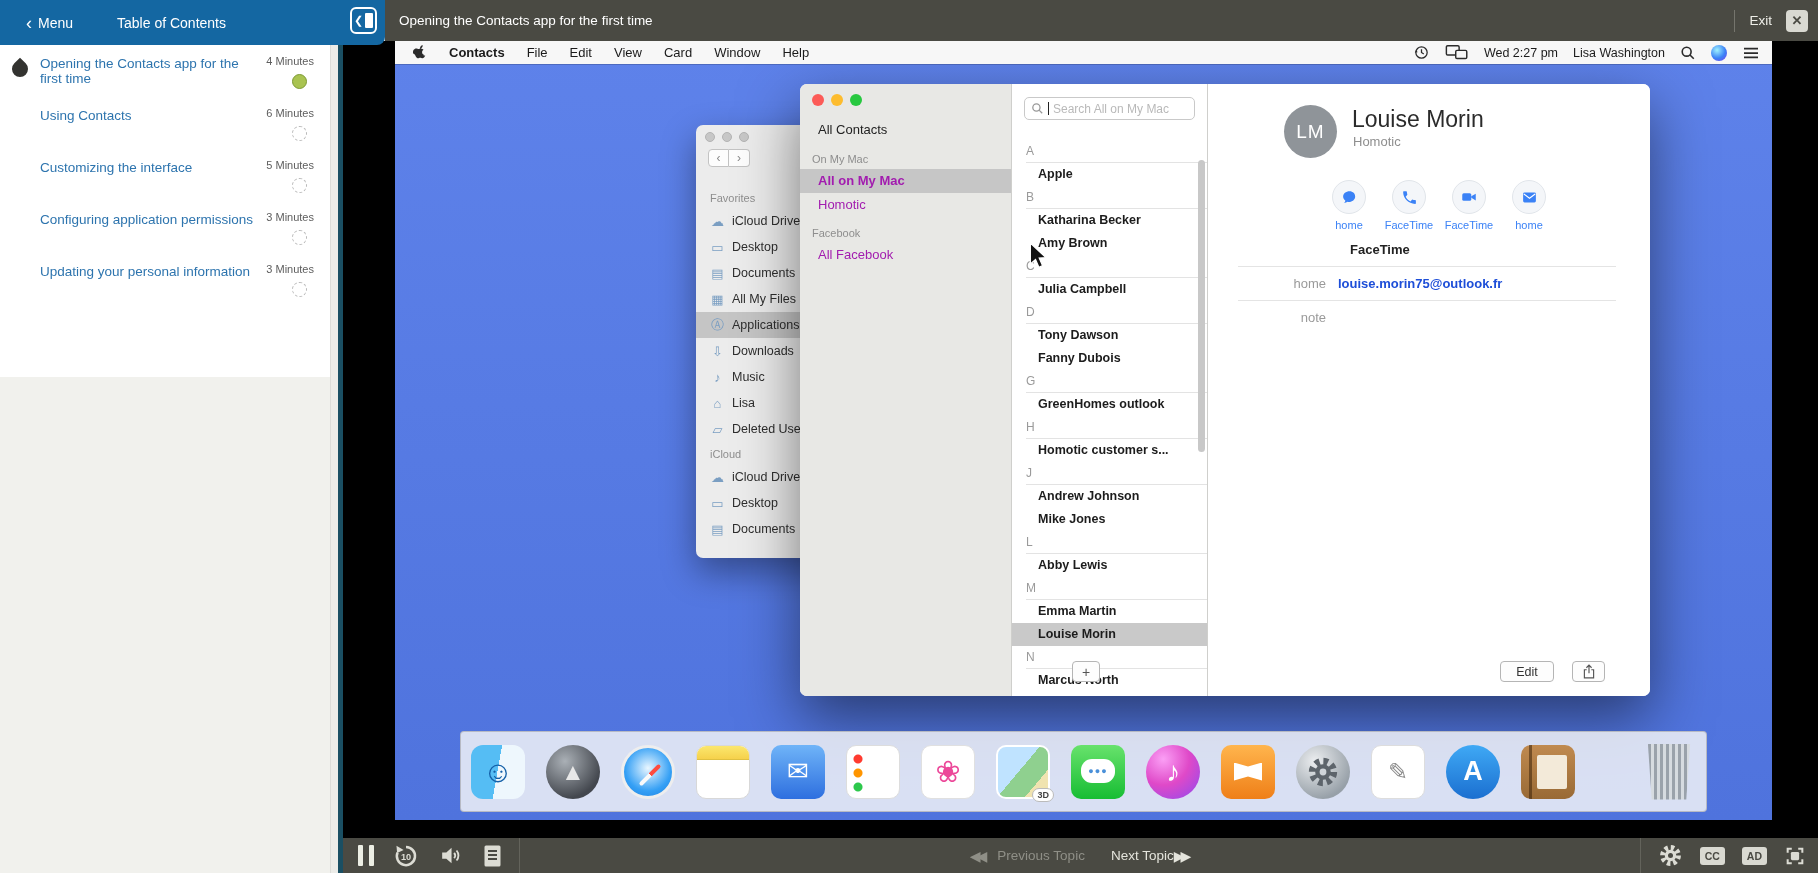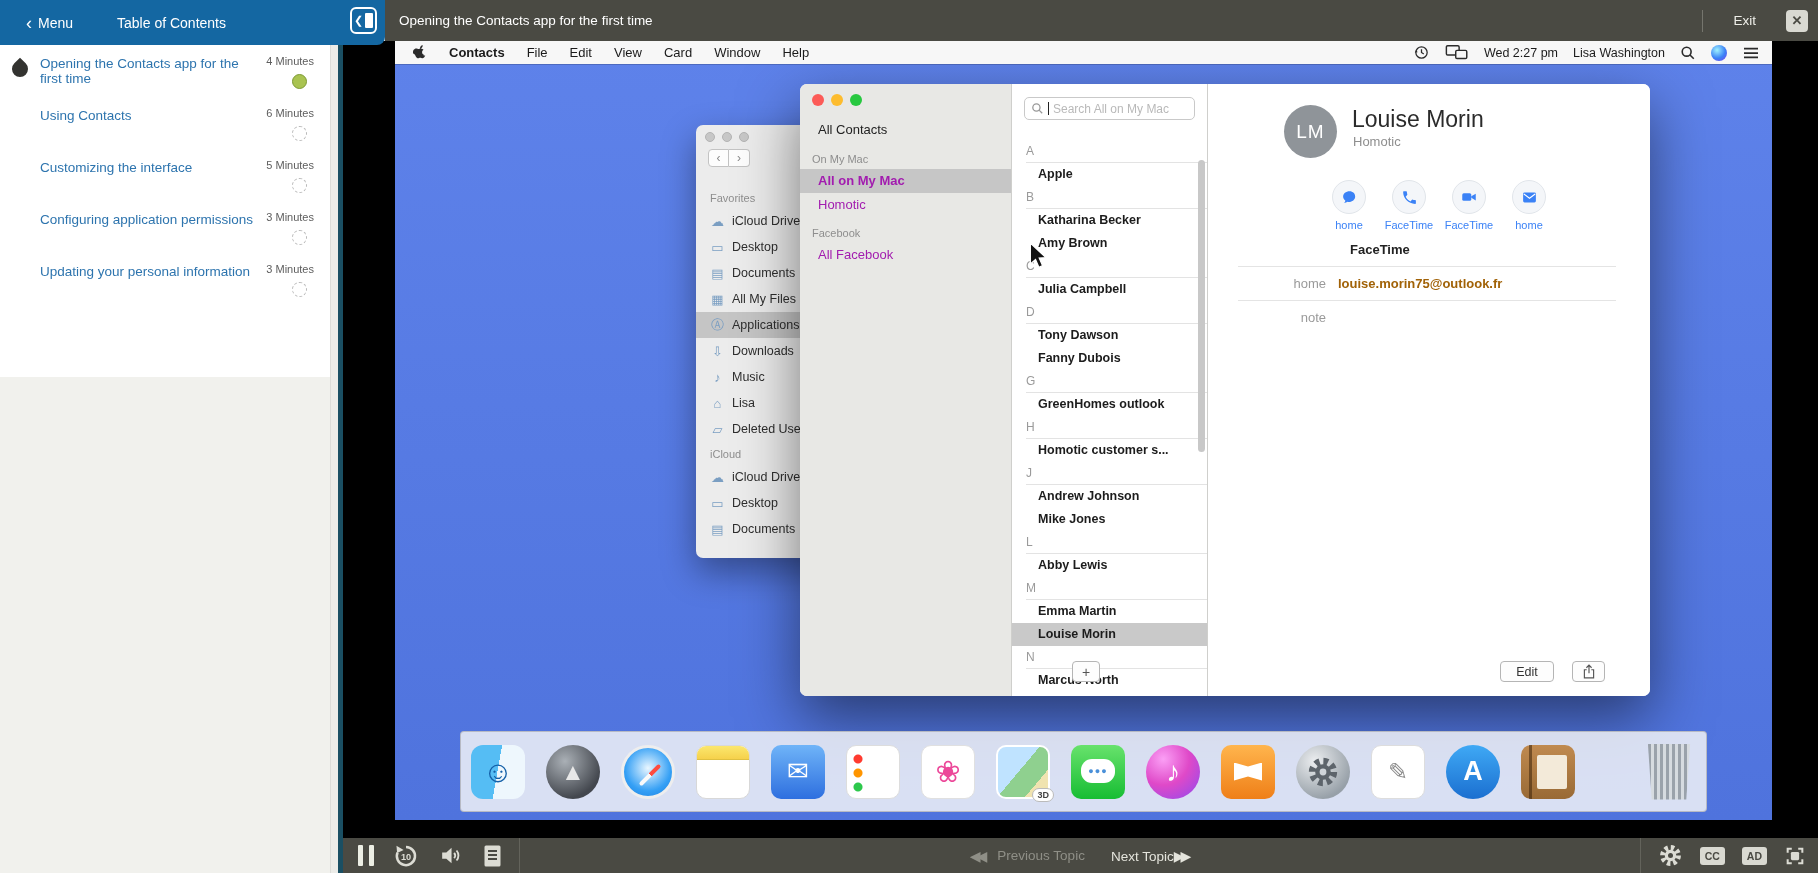--- a/index.html
+++ b/index.html
@@ -10,21 +10,21 @@
   .hdr { position:absolute; top:0; left:0; width:1818px; height:41px; display:flex; z-index:50; }
   .hdr-left { width:385px; height:45px; background:#1467a2; color:#fff; display:flex; align-items:center; position:relative; border-bottom-right-radius:8px; }
   .hdr-menu { display:flex; align-items:center; gap:6px; margin-left:26px; font-size:14px; cursor:pointer; }
   .hdr-menu .chev { font-size:18px; line-height:14px; }
   .hdr-toc { margin-left:44px; font-size:14px; }
   .collapse-btn { position:absolute; right:8px; top:7px; width:27px; height:27px; border:2px solid #fff; border-radius:6px; display:flex; align-items:center; justify-content:center; gap:2px; cursor:pointer; }
   .collapse-btn .c-chev { color:#fff; font-size:11px; }
   .collapse-btn .c-bar { width:8px; height:15px; background:#fff; border-radius:1px; }
   .hdr-right { flex:1; height:41px; background:#4a4a43; color:#fff; display:flex; align-items:center; }
   .hdr-title { margin-left:14px; font-size:13.5px; }
-  .hdr-exit { margin-left:auto; display:flex; align-items:center; gap:30px; padding-right:10px; }
+  .hdr-exit { margin-left:auto; display:flex; align-items:center; gap:14px; padding-right:10px; }
   .hdr-exit .vline { width:1px; height:22px; background:#75756d; }
   .exit-label { font-size:13.5px; color:#eeeee8; cursor:pointer; }
   .exit-x { width:22px; height:22px; background:#d9d9d2; color:#4a4a43; border-radius:4px; display:flex; align-items:center; justify-content:center; font-size:13px; font-weight:bold; cursor:pointer; }
 
   
   .cols { position:absolute; top:41px; left:0; width:1818px; height:832px; display:flex; }
   .sidebar { width:331px; background:#f1f1ed; border-right:1px solid #dcdcd8; position:relative; }
   .gapstrip { width:7px; background:#ecece8; }
   .player { flex:1; background:#000; border-left:5px solid #1a4f63; position:relative; display:flex; flex-direction:column; }
 
@@ -90,21 +90,21 @@
   .d-name { position:absolute; left:144px; top:22px; font-size:23px; color:#2b2b2b; }
   .d-company { position:absolute; left:145px; top:50px; font-size:13px; color:#8e8e8e; }
   .d-actions { position:absolute; left:112px; top:96px; display:flex; gap:2px; }
   .d-act { width:58px; display:flex; flex-direction:column; align-items:center; gap:5px; cursor:pointer; }
   .d-act .bub { width:34px; height:34px; border-radius:50%; background:#f4f6f9; border:1px solid #e1e5ea; display:flex; align-items:center; justify-content:center; }
   .d-act .lbl { font-size:11px; color:#3b82f6; }
   .d-ft { position:absolute; left:142px; top:158px; font-size:13px; font-weight:bold; color:#222; }
   .d-fields { position:absolute; left:30px; top:182px; right:34px; }
   .d-frow { display:flex; min-height:34px; align-items:center; border-top:1px solid #e4e4e4; }
   .d-frow .fl { width:100px; text-align:right; padding-right:12px; font-size:13px; color:#9a9a9a; }
-  .d-frow .fv { font-size:13px; font-weight:bold; color:#a16207; }
+  .d-frow .fv { font-size:13px; font-weight:bold; color:#1d4ed8; }
   .btn-plus { position:absolute; left:272px; top:577px; width:28px; height:21px; background:#fdfdfd; border:1px solid #b5b5b5; border-radius:4px; font-size:14px; color:#555; display:flex; align-items:center; justify-content:center; cursor:pointer; z-index:25; }
   .btn-edit { position:absolute; left:700px; top:577px; width:54px; height:21px; background:#fdfdfd; border:1px solid #b5b5b5; border-radius:4px; font-size:12.5px; color:#333; display:flex; align-items:center; justify-content:center; cursor:pointer; z-index:25; }
   .btn-share { position:absolute; left:772px; top:577px; width:33px; height:21px; background:#fdfdfd; border:1px solid #b5b5b5; border-radius:4px; display:flex; align-items:center; justify-content:center; cursor:pointer; z-index:25; }
 
   
   .cursor { position:absolute; left:633px; top:202px; z-index:30; }
 
   
   .dock { position:absolute; left:65px; top:690px; width:1247px; height:81px; background:rgba(248,248,248,.82); border:1px solid rgba(150,150,150,.5); border-radius:4px; display:flex; align-items:center; padding:0 8px; gap:17px; z-index:35; }
   .di { width:60px; height:60px; display:flex; align-items:center; justify-content:center; cursor:pointer; position:relative; }
@@ -148,21 +148,21 @@
   .p-handle { position:absolute; right:-10px; top:50%; transform:translateY(-50%); width:21px; height:21px; border-radius:50%; background:#fff; box-shadow:0 1px 3px rgba(0,0,0,.4); display:flex; align-items:center; justify-content:center; }
   .p-handle i { width:13px; height:13px; border-radius:50%; background:#2a88c9; }
   .controls-row { position:absolute; left:0; right:0; top:797px; height:35px; background:#4a4a43; display:flex; align-items:center; z-index:45; }
   .cl-left { display:flex; align-items:center; gap:19px; padding-left:15px; }
   .ctl { display:flex; align-items:center; justify-content:center; cursor:pointer; }
   .pause-btn { display:flex; gap:6px; }
   .pause-btn i { width:5px; height:21px; background:#eceee4; border-radius:1px; }
   .cl-divider { width:1px; height:35px; background:#63635b; margin-left:16px; }
   .cl-center { position:absolute; left:50%; transform:translateX(-50%); display:flex; align-items:center; gap:26px; }
   .nav-prev { display:flex; align-items:center; gap:10px; color:#8f8f87; font-size:13.5px; cursor:pointer; }
-  .nav-next { display:flex; align-items:flex-end; color:#e4e4dc; font-size:13.5px; cursor:pointer; }
+  .nav-next { display:flex; align-items:center; color:#e4e4dc; font-size:13.5px; cursor:pointer; }
   .skip { font-size:14px; letter-spacing:-4px; padding-right:4px; }
   .cl-right { margin-left:auto; display:flex; align-items:center; gap:17px; padding-right:12px; }
   .cl-right .vline { width:1px; height:35px; background:#63635b; }
   .badge { background:#d9d9d1; color:#4a4a43; font-size:10.5px; font-weight:bold; border-radius:3px; padding:3px 5px; cursor:pointer; }
 </style>
 </head>
 <body>
 
 <div class="stage">
 

